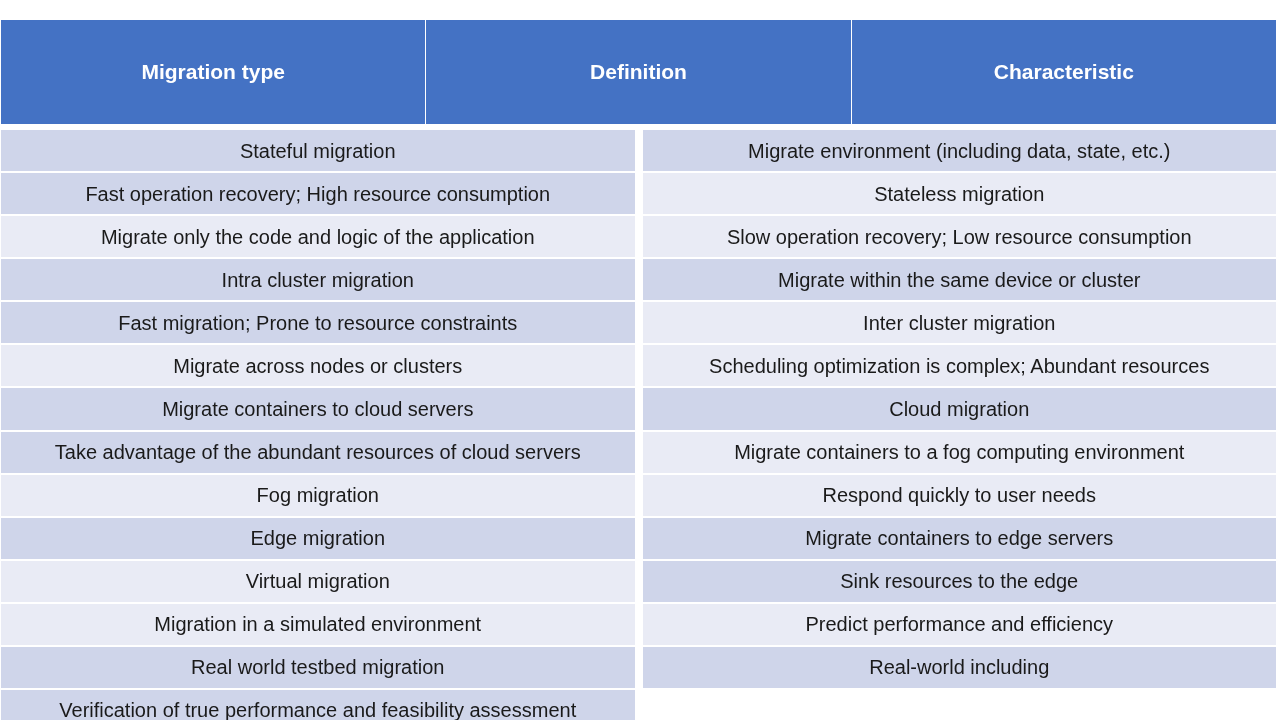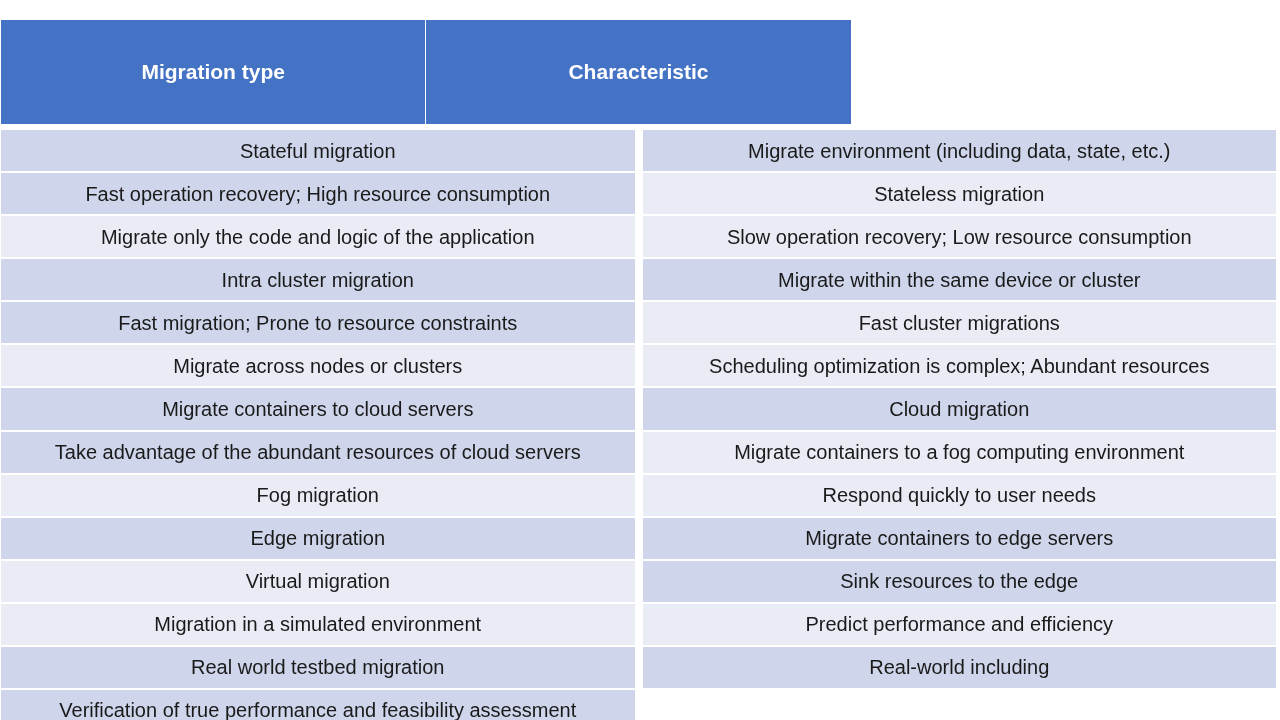--- a/index.html
+++ b/index.html
@@ -59,20 +59,23 @@
 </style>
 </head>
 <body>
 
 <div class="canvas">
   <div class="header-grid">
     <div class="hcell">
       <span>Migration type</span>
     </div>
     <div class="hcell">
+      <span>Definition</span>
+    </div>
+    <div class="hcell">
       <span>Characteristic</span>
     </div>
   </div>
   <div class="body-grid">
       <div class="cell band-dark">
         <span>Stateful migration</span>
       </div>
       <div class="cell band-dark">
         <span>Migrate environment (including data, state, etc.)</span>
       </div>
@@ -91,21 +94,21 @@
       <div class="cell band-dark">
         <span>Intra cluster migration</span>
       </div>
       <div class="cell band-dark">
         <span>Migrate within the same device or cluster</span>
       </div>
       <div class="cell band-dark">
         <span>Fast migration; Prone to resource constraints</span>
       </div>
       <div class="cell band-light">
-        <span>Fast cluster migrations</span>
+        <span>Inter cluster migration</span>
       </div>
       <div class="cell band-light">
         <span>Migrate across nodes or clusters</span>
       </div>
       <div class="cell band-light">
         <span>Scheduling optimization is complex; Abundant resources</span>
       </div>
       <div class="cell band-dark">
         <span>Migrate containers to cloud servers</span>
       </div>

